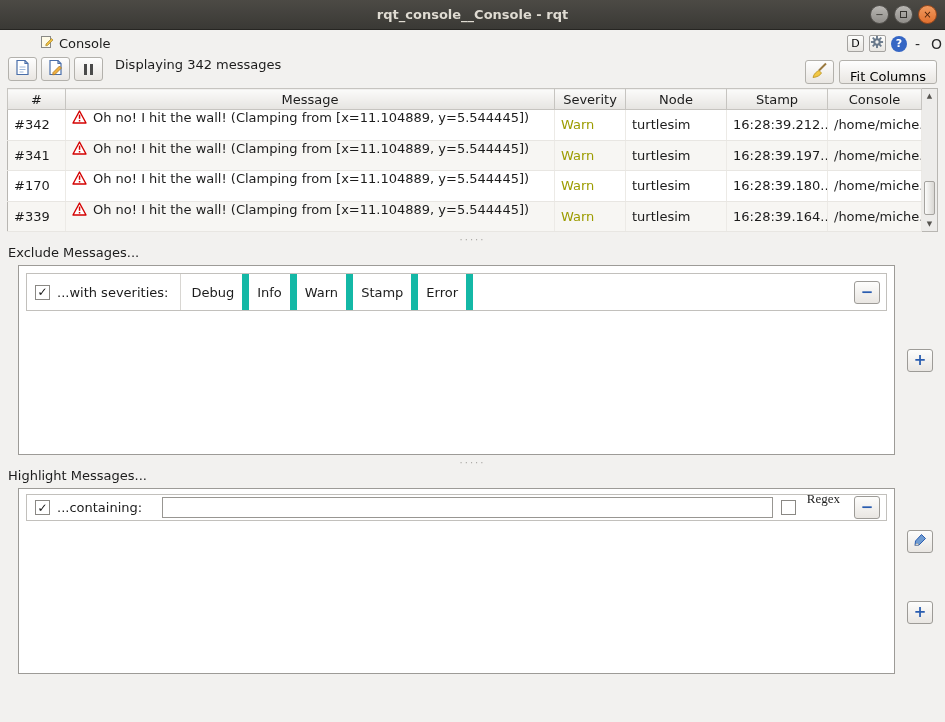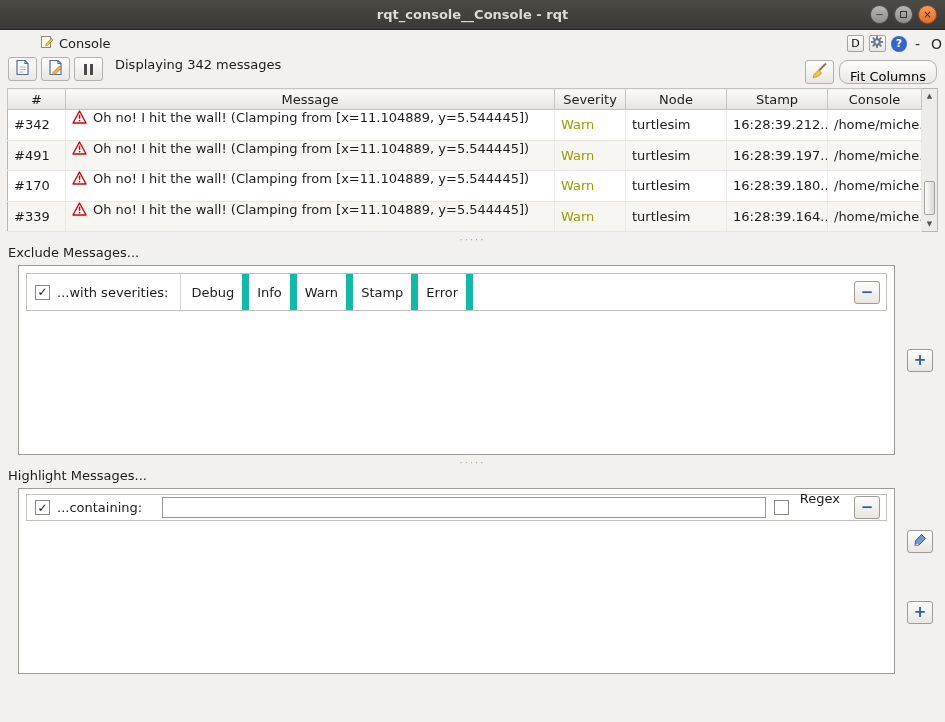--- a/index.html
+++ b/index.html
@@ -55,21 +55,21 @@
     border: 1px solid #b3b1ac; border-radius: 3px;
     background: linear-gradient(#fefefe, #e9e6e2);
     display: flex; align-items: center; justify-content: center;
   }
   .pause-icon { display: flex; gap: 3px; }
   .pause-icon i { display: block; width: 3px; height: 11px; background: #4a4a4a; }
   .status { margin-left: 8px; }
   .toolbar-right { margin-left: auto; display: flex; align-items: center; gap: 5px; }
   .push-btn {
     height: 24px; padding: 8px 10px;
-    border: 1px solid #b3b1ac; border-radius: 9px;
+    border: 1px solid #b3b1ac; border-radius: 3px;
     background: linear-gradient(#fefefe, #e9e6e2);
   }
 
   
   .table-wrap { display: flex; margin: 2px 7px 0 7px; height: 144px; }
   table {
     border-collapse: collapse; table-layout: fixed;
     width: 914px; background: #fff; border: 1px solid #b8b6b2;
   }
   th {
@@ -135,21 +135,21 @@
   }
   .chk { font-size: 12px; font-weight: bold; color: #111; line-height: 1; }
   .filter-label { margin-right: 12px; white-space: nowrap; }
   .vsep { width: 1px; align-self: stretch; background: #d8d6d2; margin-right: 2px; }
   .sev-item { padding: 0 8px; align-self: stretch; display: flex; align-items: center; border-right: 7px solid #14b8a6; }
   .flex-spacer { flex: 1; }
   .text-input {
     flex: 1; height: 21px; border: 1px solid #989692; background: #fff;
     margin: 0 8px; padding: 0 4px; font: inherit;
   }
-  .regex-label { margin: 0 14px 18px 4px; white-space: nowrap; }
+  .regex-label { margin: 0 14px 18px 4px; white-space: nowrap; font-family: Liberation Serif, serif; }
   .filter-row .small-btn { margin-right: 2px; flex: none; }
 </style>
 </head>
 <body>
 
 <div class="titlebar">
   <div class="title">rqt_console__Console - rqt</div>
   <div class="window-controls">
     <div class="wbtn">
         <span>−</span>
@@ -266,21 +266,21 @@
                 </svg></span>
               <span>Oh no! I hit the wall! (Clamping from [x=11.104889, y=5.544445])</span>
             </span>
           </td>
         <td class="sev-warn">Warn</td>
         <td>turtlesim</td>
         <td>16:28:39.212...</td>
         <td>/home/miche...</td>
       </tr>
       <tr>
-        <td>#491</td>
+        <td>#341</td>
         <td>
             <span class="msg-inner">
               <span><svg width="15" height="14" viewBox="0 0 15 14">
                   <path d="M7.5 1 L14 13 H1 Z" fill="#fff" stroke="#d40000" stroke-width="1.4" stroke-linejoin="round"></path>
                   <rect x="6.8" y="4.6" width="1.5" height="4.2" fill="#d40000"></rect>
                   <rect x="6.8" y="10" width="1.5" height="1.5" fill="#d40000"></rect>
                 </svg></span>
               <span>Oh no! I hit the wall! (Clamping from [x=11.104889, y=5.544445])</span>
             </span>
           </td>

